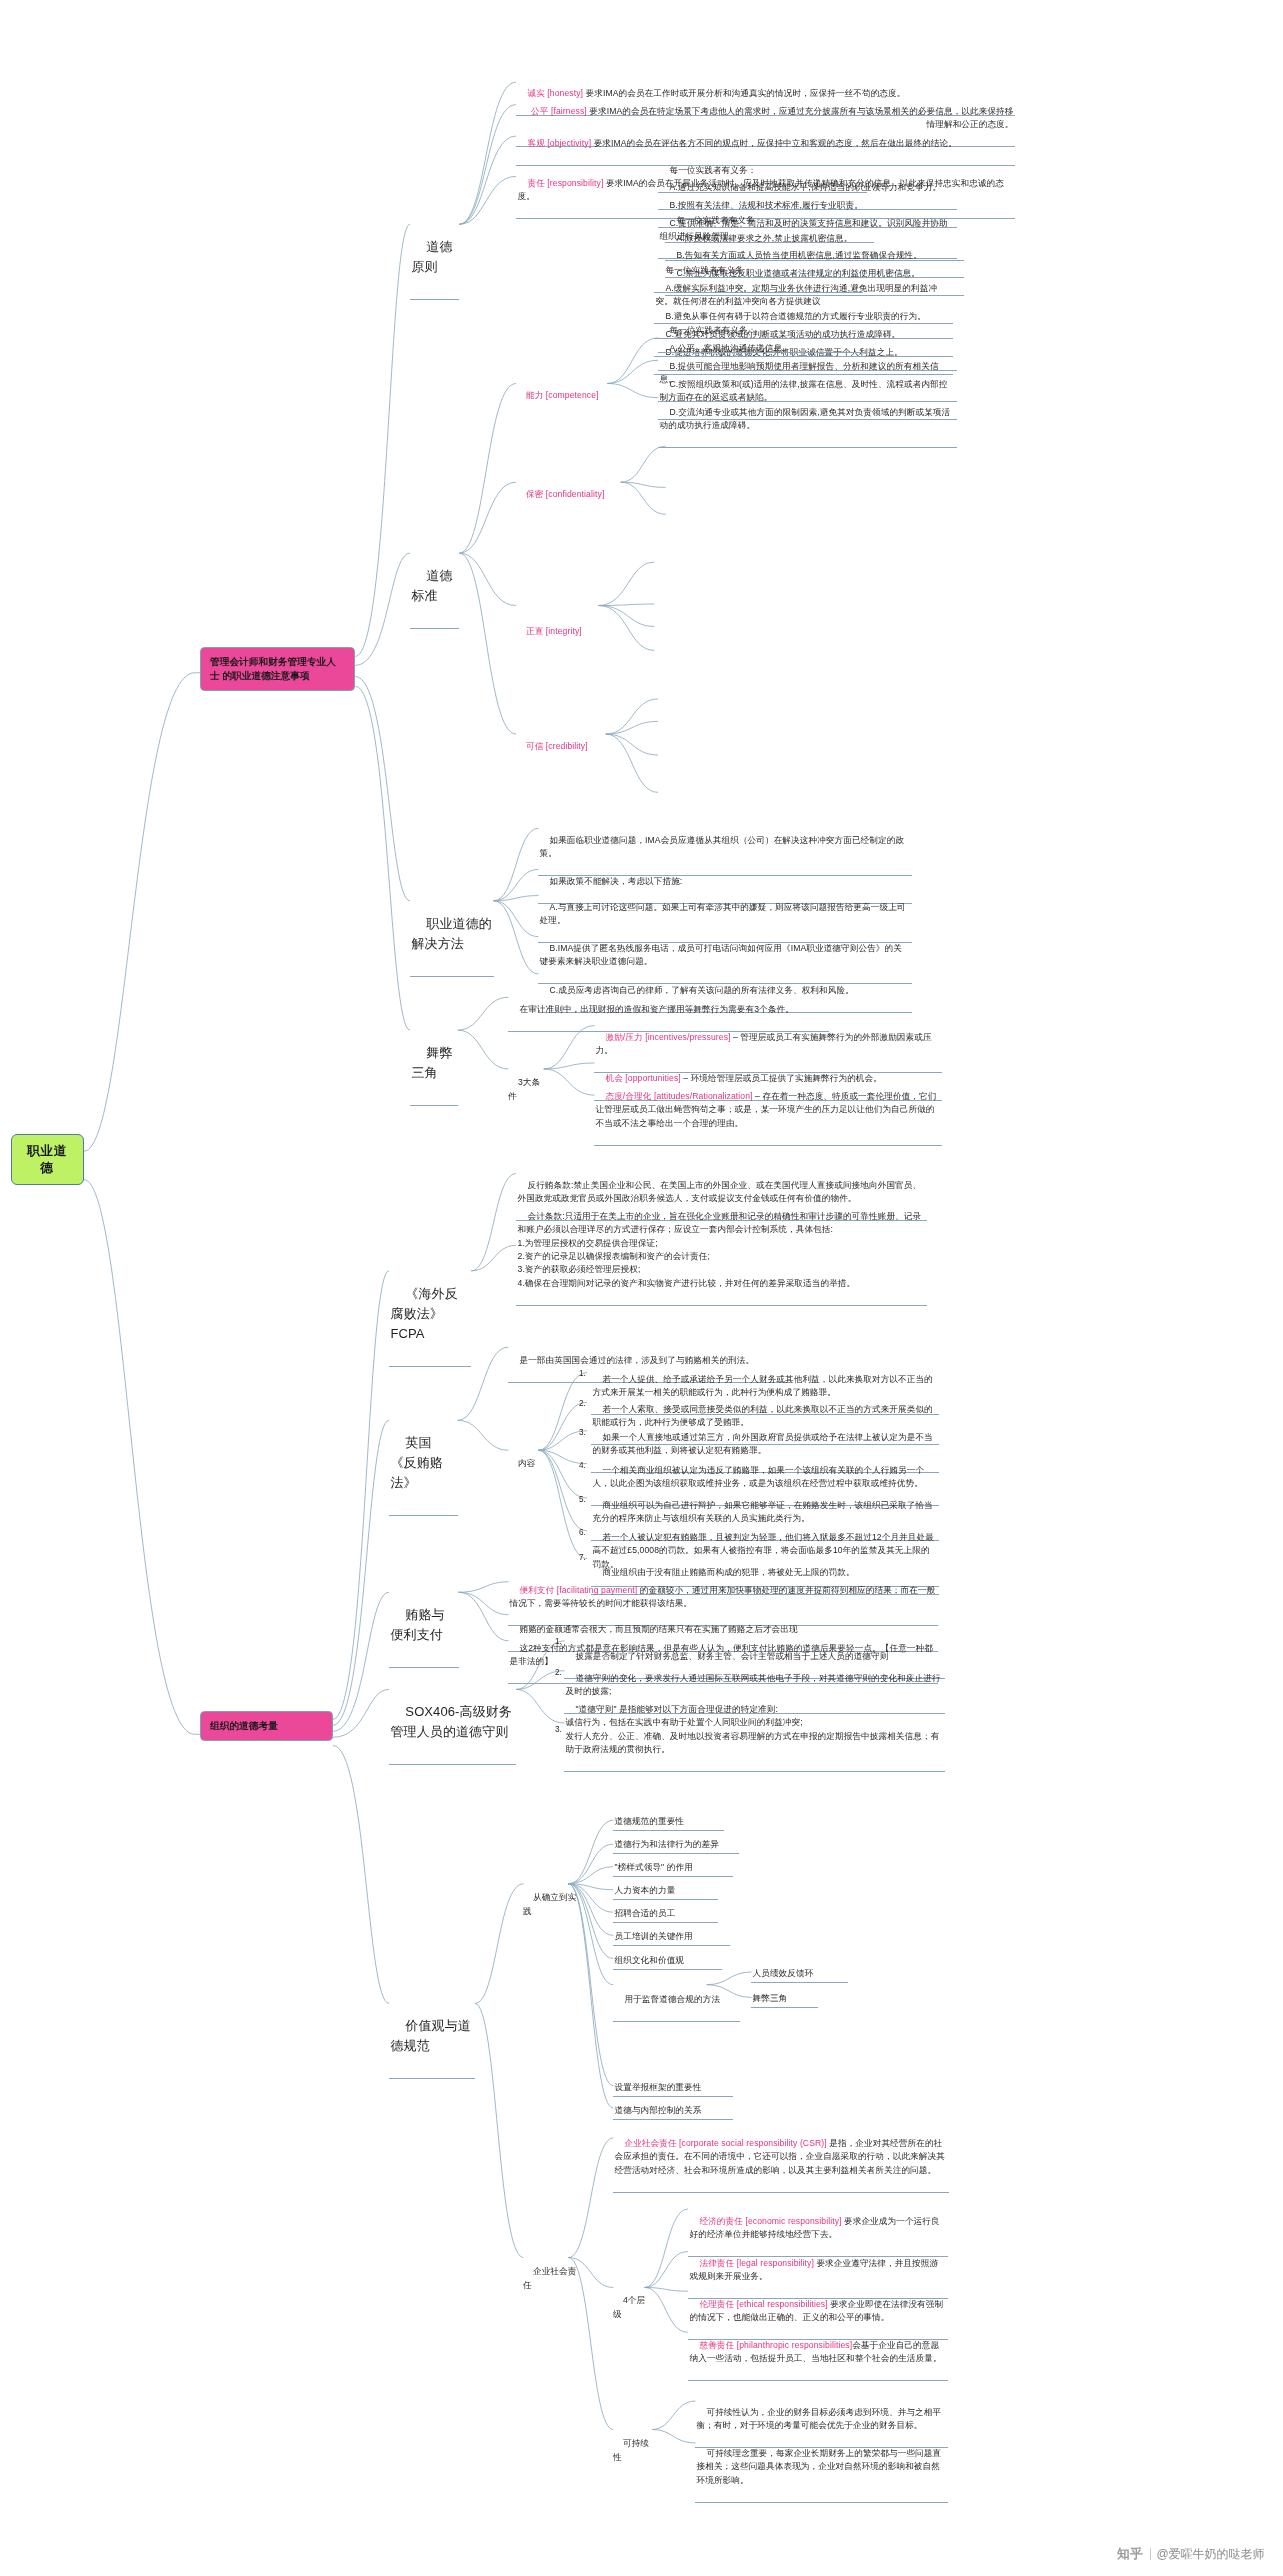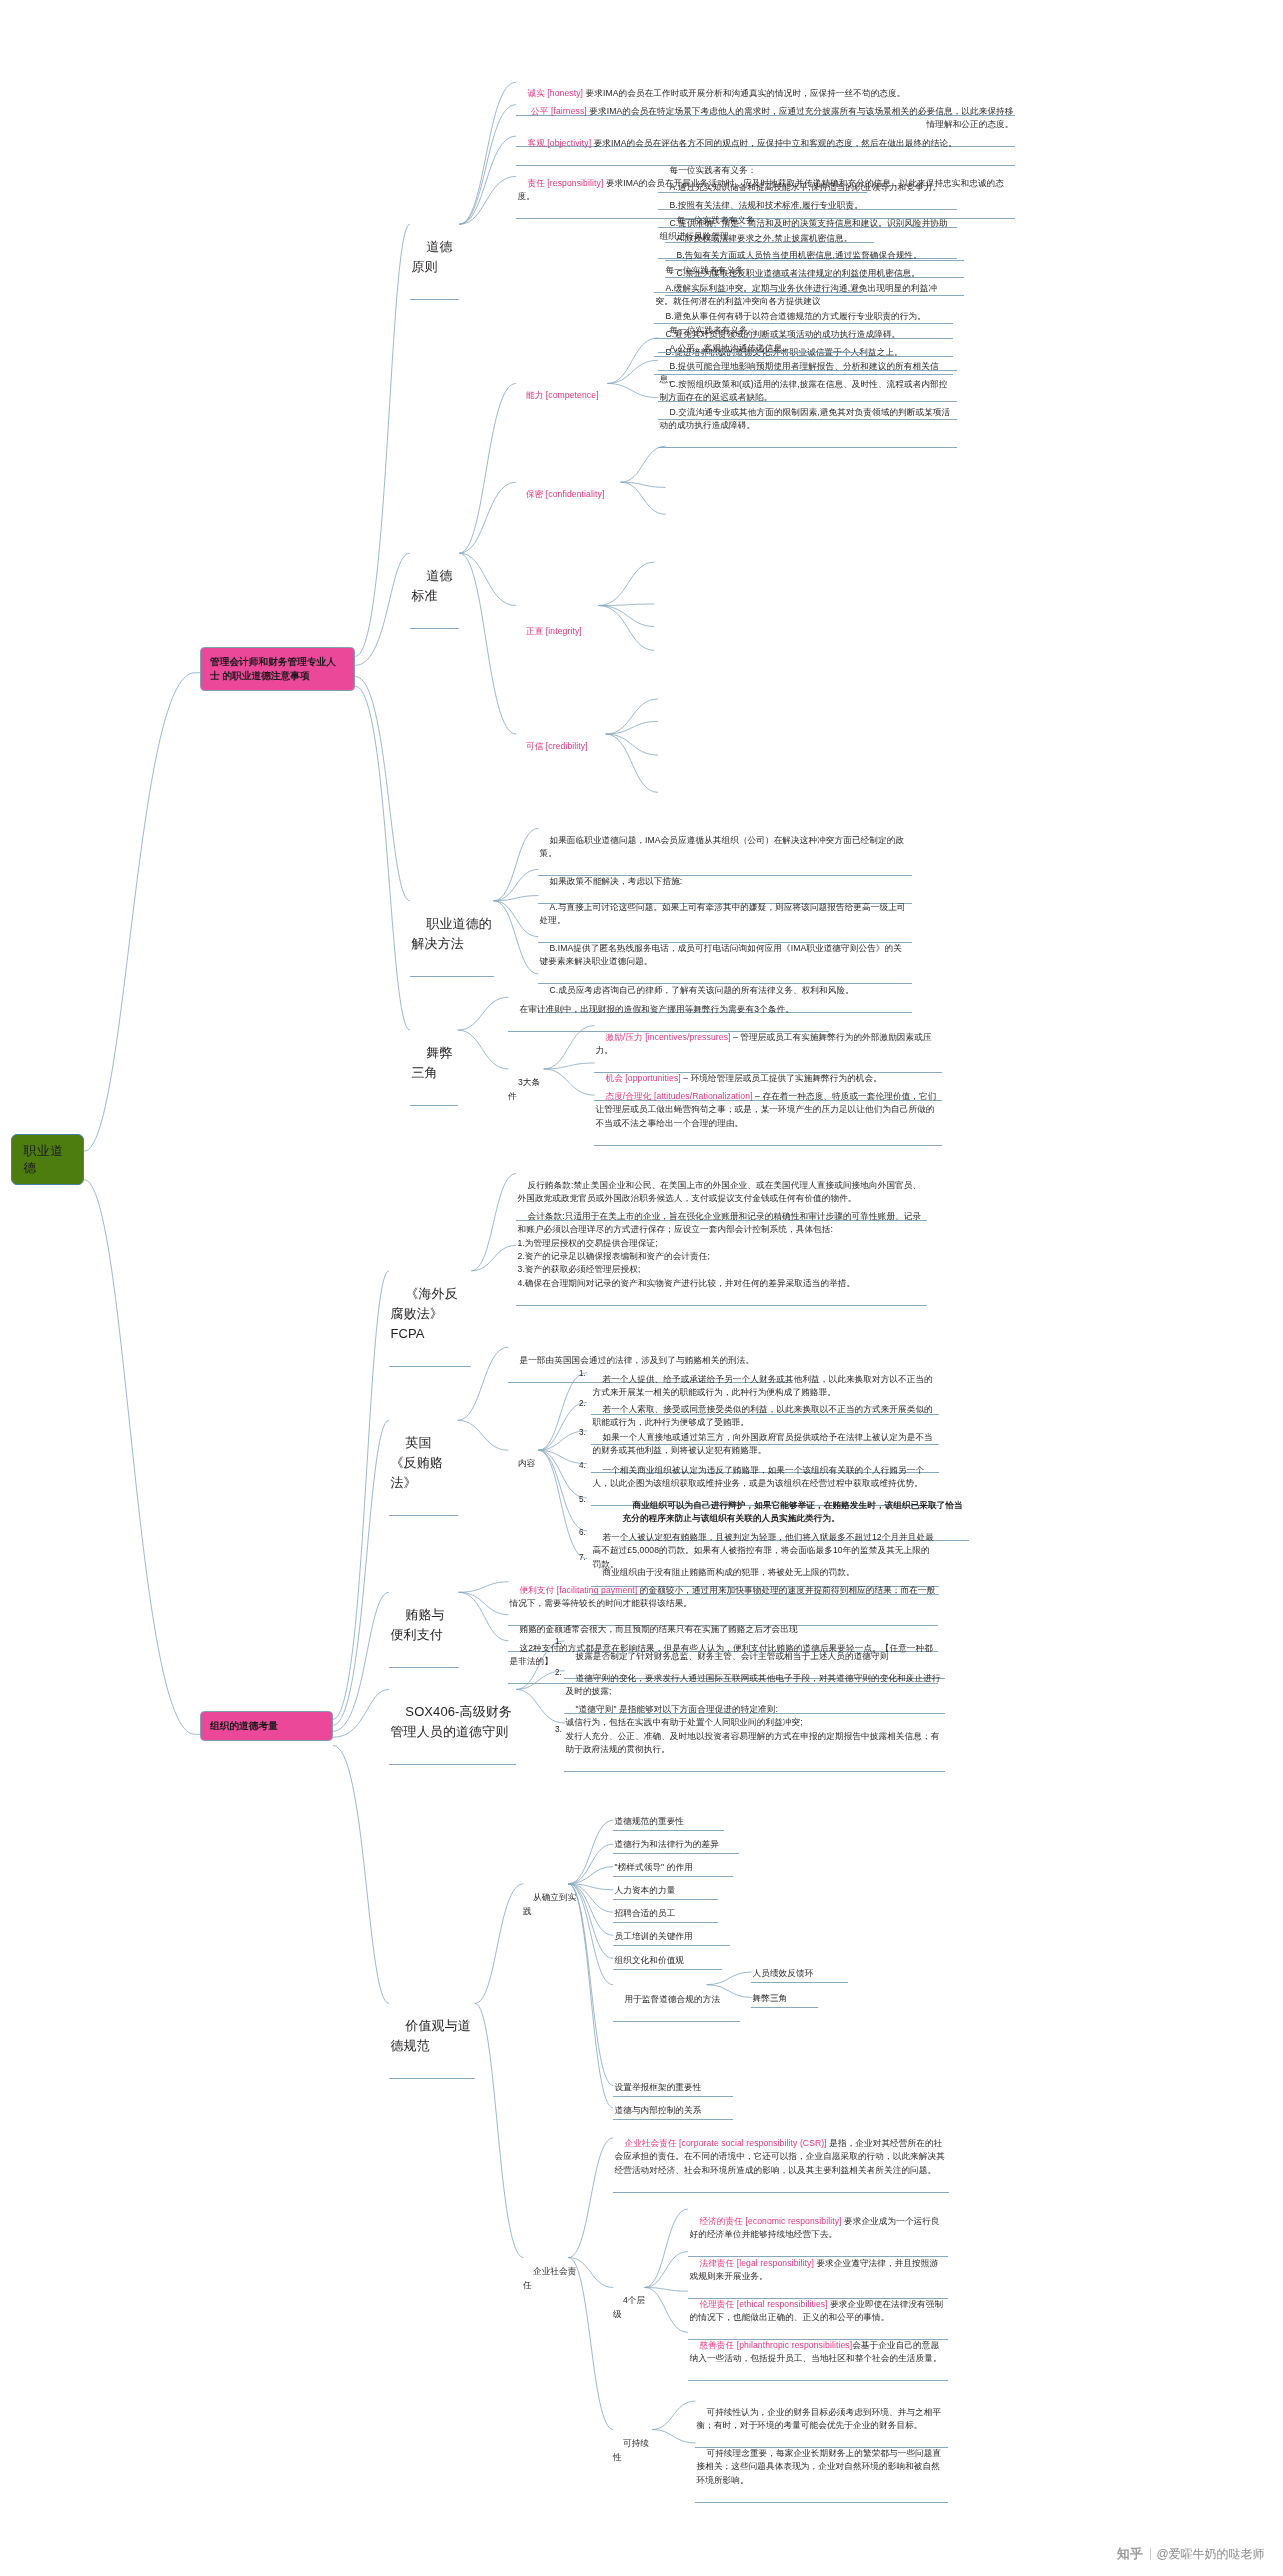--- a/index.html
+++ b/index.html
@@ -38,28 +38,28 @@
   }
   .branch-label {
     border-bottom: 0.7px solid #8aa8bd;
     padding: 0.7px 1.5px 1.5px 1.5px;
     font-size: 13px;
   }
   .nobar { border-bottom: none; }
   .pink { color: #e4327f; }
   .rootnode {
     position: absolute;
-    background: #4d7c0f;
+    background: #bef264;
     border: 1.5px solid #4a7fa5;
     border-radius: 6px;
     color: #1a1a1a;
-    font-weight: normal;
+    font-weight: bold;
     font-size: 12.7px;
     padding: 7.5px 12px;
-    text-align: left;
+    text-align: center;
     letter-spacing: 0.7px;
   }
   .bignode {
     position: absolute;
     background: #ec4899;
     border: 0.7px solid #7ba2bd;
     border-radius: 4.5px;
     color: #1a1a1a;
     font-weight: bold;
     font-size: 9.7px;
@@ -401,21 +401,21 @@
   <div class="node leaf" style="left:591px; top:1417px; width:348px;">
     <span>如果一个人直接地或通过第三方，向外国政府官员提供或给予在法律上被认定为是不当的财务或其他利益，则将被认定犯有贿赂罪。</span>
   </div>
 
   <div class="numidx" style="left:579px; top:1461px;"><span>4.</span></div>
   <div class="node leaf" style="left:591px; top:1450px; width:348px;">
     <span>一个相关商业组织被认定为违反了贿赂罪，如果一个该组织有关联的个人行贿另一个人，以此企图为该组织获取或维持业务，或是为该组织在经营过程中获取或维持优势。</span>
   </div>
 
   <div class="numidx" style="left:579px; top:1495px;"><span>5.</span></div>
-  <div class="node leaf" style="left:621px; top:1485px; width:348px;font-weight:bold;">
+  <div class="node leaf" style="left:591px; top:1485px; width:348px;">
     <span>商业组织可以为自己进行辩护，如果它能够举证，在贿赂发生时，该组织已采取了恰当充分的程序来防止与该组织有关联的人员实施此类行为。</span>
   </div>
 
   <div class="numidx" style="left:579px; top:1528px;"><span>6.</span></div>
   <div class="node leaf" style="left:591px; top:1517px; width:348px;">
     <span>若一个人被认定犯有贿赂罪，且被判定为轻罪，他们将入狱最多不超过12个月并且处最高不超过£5,0008的罚款。如果有人被指控有罪，将会面临最多10年的监禁及其无上限的罚款。</span>
   </div>
 
   <div class="numidx" style="left:579px; top:1553px;"><span>7.</span></div>
   <div class="node leaf" style="left:591px; top:1552px; width:348px;">

